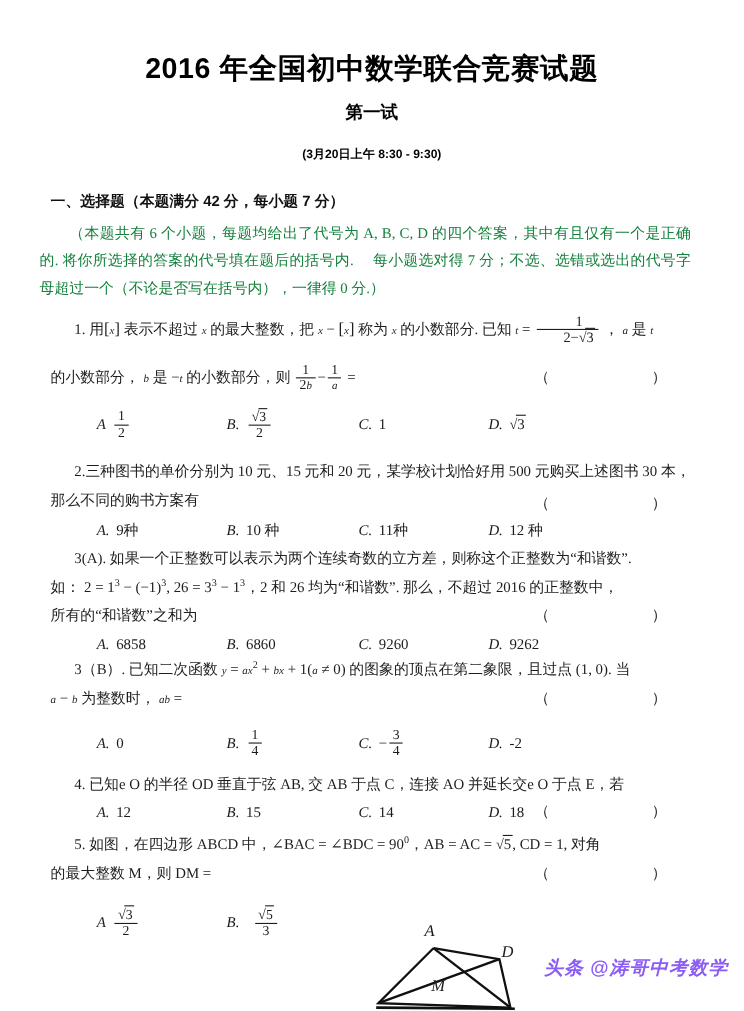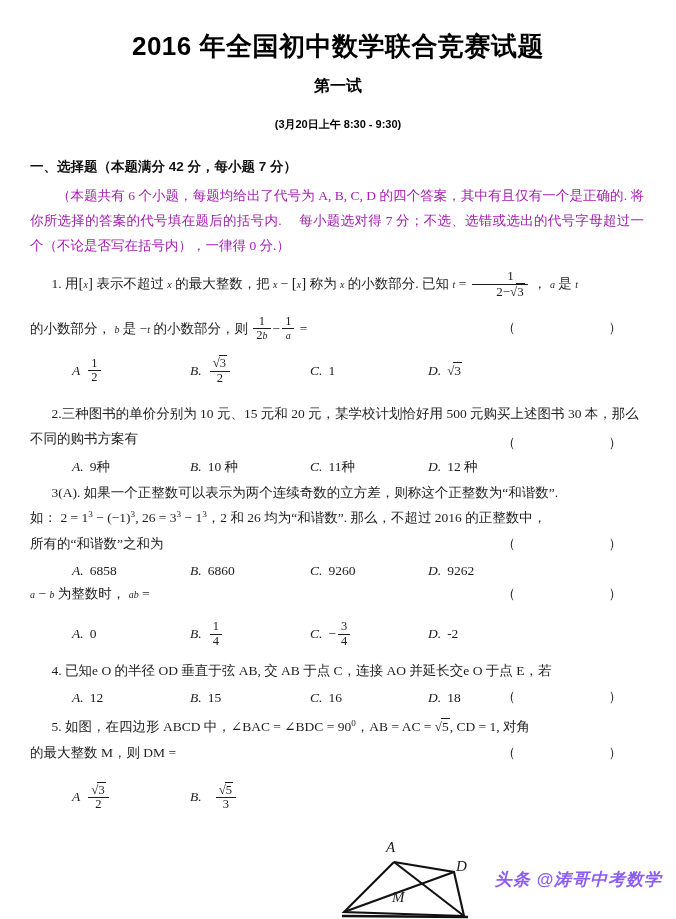--- a/index.html
+++ b/index.html
@@ -12,21 +12,21 @@
     height: 919px;
     position: relative;
     font-family: "Liberation Serif", "DejaVu Serif", serif;
     color: #1a1a1a;
     overflow: hidden;
   }
   .page {
     position: relative;
     width: 676px;
     height: 919px;
-    padding: 0;
+    padding: 16px;
     box-sizing: border-box;
   }
 
   
   .title-block { padding-top: 30px; text-align: center; }
   .doc-title {
     font-family: "Liberation Sans", "DejaVu Sans", sans-serif;
     font-weight: bold;
     font-size: 26px;
     letter-spacing: 0.5px;
@@ -53,24 +53,24 @@
   .section-head {
     font-family: "Liberation Sans", "DejaVu Sans", sans-serif;
     font-weight: bold;
     font-size: 13.5px;
     color: #111;
     margin: 26px 0 0 30px;
   }
   .section-note {
     font-size: 13.5px;
     line-height: 1.85;
-    margin: 8px 32px 0 30px;
+    margin: 8px 32px 0 20px;
     text-align: justify;
     text-indent: 2em;
-    color: #a21caf;
+    color: #15803d;
   }
 
   
   .qblock { margin: 10px 32px 0 30px; }
   .qline {
     font-size: 13.5px;
     line-height: 1.9;
     color: #1d1d1d;
     position: relative;
   }
@@ -279,20 +279,26 @@
         <span>9260</span>
       </div>
       <div class="opt opt-4">
         <span class="lbl">D.</span>
         <span>9262</span>
       </div>
     </div>
   </div>
 
   <div class="qblock" style="margin-top:2px;">
+    <div class="qline indent">
+      <span>3（B）.</span>
+      <span>已知二次函数</span>
+      <span><i class="small-v">y</i> = <i class="small-v">a</i><i class="small-v">x</i><sup class="ex">2</sup> + <i class="small-v">b</i><i class="small-v">x</i> + 1(<i class="small-v">a</i> ≠ 0)</span>
+      <span>的图象的顶点在第二象限，且过点 (1, 0). 当</span>
+    </div>
     <div class="qline">
       <i class="small-v">a</i> − <i class="small-v">b</i>
       <span>为整数时，</span>
       <i class="small-v">a</i><i class="small-v">b</i>
       <span>=</span>
       <span class="paren">（　　）</span>
     </div>
     <div class="options tall">
       <div class="opt opt-1">
         <span class="lbl">A.</span>
@@ -328,21 +334,21 @@
       <div class="opt opt-1">
         <span class="lbl">A.</span>
         <span>12</span>
       </div>
       <div class="opt opt-2">
         <span class="lbl">B.</span>
         <span>15</span>
       </div>
       <div class="opt opt-3">
         <span class="lbl">C.</span>
-        <span>16</span>
+        <span>14</span>
       </div>
       <div class="opt opt-4">
         <span class="lbl">D.</span>
         <span>18</span>
       </div>
     </div>
   </div>
 
   <div class="qblock" style="margin-top:8px;">
     <div class="qline indent">

